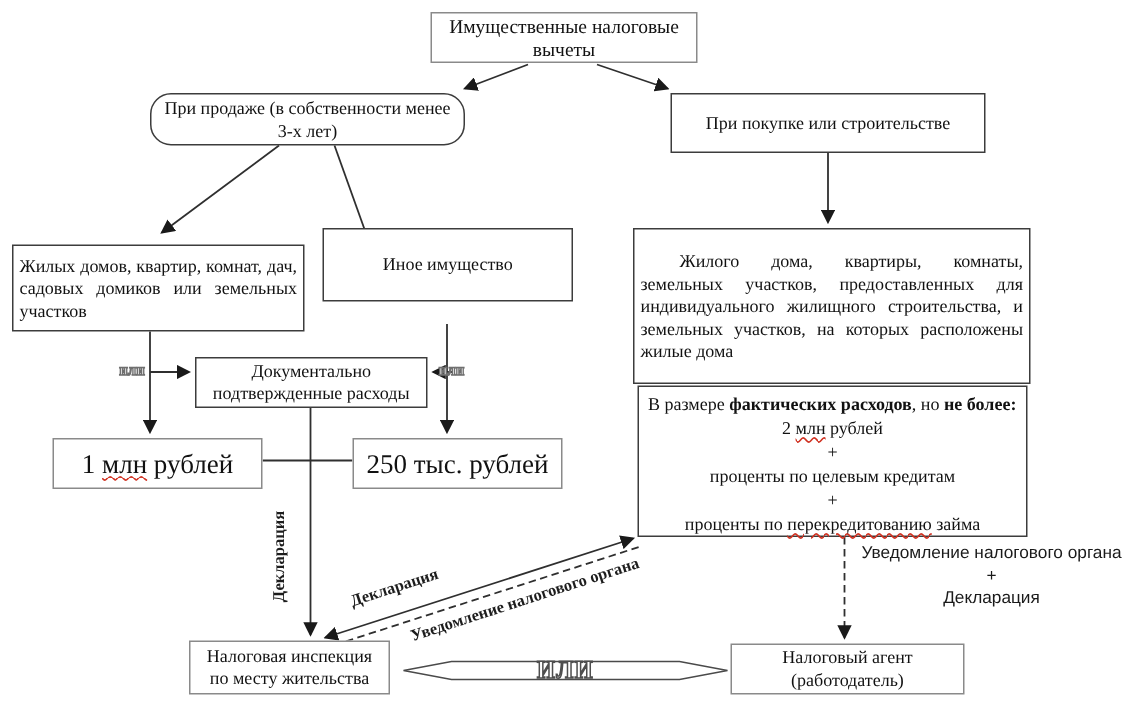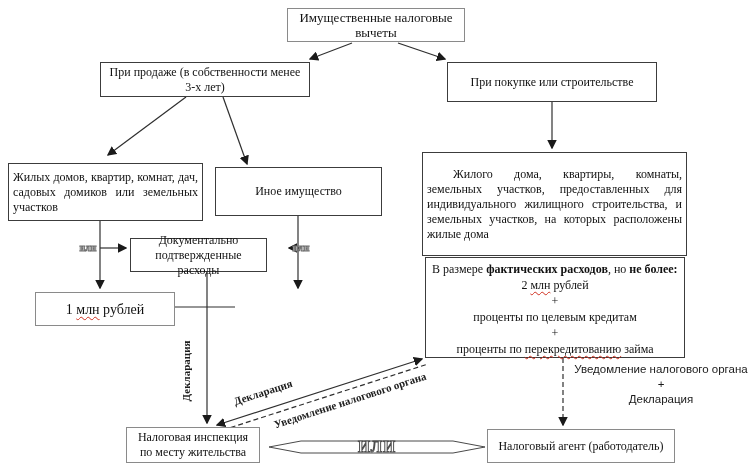--- a/index.html
+++ b/index.html
@@ -7,21 +7,21 @@
   #stage{position:relative;width:753px;height:469px;background:#fff;overflow:hidden;
          font-family:"Liberation Serif","DejaVu Serif",serif;color:#111;}
   svg.wires{position:absolute;left:0;top:0;width:753px;height:469px;z-index:1;}
   .box{position:absolute;border:1px solid #3c3c3c;background:#fff;z-index:2;
        font-size:12px;line-height:15px;text-align:center;box-sizing:border-box;
        display:flex;align-items:center;justify-content:center;padding:16px 4px;}
   .box-gray{border-color:#8a8a8a;}
   .box .inner{width:100%;}
   .jst{text-align:justify;display:block;}
   .jst-ind{text-indent:26px;}
-  .money{font-size:14px;}
+  .money{font-size:18px;}
   .amtbox{display:block;padding:3px 6px;font-size:12px;line-height:16px;}
   .amt-l1{text-align:left;}
   .amt-c{text-align:center;}
   b{font-weight:bold;}
   .sp{text-decoration-line:underline;text-decoration-style:wavy;text-decoration-color:#d03020;
       text-decoration-thickness:1px;text-underline-offset:2px;}
   .rotlab{position:absolute;z-index:3;font-weight:bold;font-size:11px;line-height:12px;
           text-align:center;white-space:nowrap;color:#1d1d1d;}
   .hollow{font-weight:bold;color:#fff;-webkit-text-stroke:1px #6f6f6f;z-index:3;position:absolute;
           font-size:11px;text-align:center;transform:scaleX(.9);}
@@ -58,63 +58,66 @@
       <line x1="217" y1="425" x2="422" y2="359" marker-start="url(#arr)" marker-end="url(#arr)"></line>
       <line x1="223" y1="430" x2="428" y2="364" stroke-dasharray="5,3"></line>
       <polygon points="269,447 301,441 453,441 485,447 453,453 301,453" fill="#ffffff" stroke="#4a4a4a" stroke-width="1"></polygon>
     </g>
   </svg>
 
   <div class="box box-gray" style="left:287px;top:8px;width:178px;height:34px;font-size:13px;">
     <span class="inner">Имущественные налоговые вычеты</span>
   </div>
 
-  <div class="box" style="left:100px;top:62px;width:210px;height:35px;">
+  <div class="box" style="left:100px;top:62px;width:210px;height:35px;border-radius:14px;">
     <span class="inner">При продаже (в собственности менее 3-х лет)</span>
   </div>
 
   <div class="box" style="left:447px;top:62px;width:210px;height:40px;">
     <span class="inner">При покупке или строительстве</span>
   </div>
 
   <div class="box" style="left:8px;top:163px;width:195px;height:58px;justify-content:center;">
     <span class="inner jst">Жилых домов, квартир, комнат, дач, садовых домиков или земельных участков</span>
   </div>
 
-  <div class="box" style="left:215px;top:167px;width:167px;height:49px;">
+  <div class="box" style="left:215px;top:152px;width:167px;height:49px;">
     <span class="inner">Иное имущество</span>
   </div>
 
-  <div class="box" style="left:130px;top:238px;width:137px;height:34px;">
+  <div class="box" style="left:130px;top:238px;width:155px;height:34px;">
     <span class="inner">Документально подтвержденные расходы</span>
   </div>
 
   <div class="box box-gray money" style="left:35px;top:292px;width:140px;height:30px;">
     <span class="inner"><span>1 </span><span class="sp">млн</span><span> рублей</span></span>
   </div>
 
+  <div class="box box-gray money" style="left:235px;top:292px;width:140px;height:30px;">
+    <span class="inner">250 тыс. рублей</span>
+  </div>
 
   <div class="box" style="left:422px;top:152px;width:265px;height:104px;">
     <span class="inner jst jst-ind">Жилого дома, квартиры, комнаты, земельных участков, предоставленных для индивидуального жилищного строительства, и земельных участков, на которых расположены жилые дома</span>
   </div>
 
   <div class="box amtbox" style="left:425px;top:257px;width:260px;height:101px;">
     <div class="amt-l1"><span>В размере </span><b>фактических расходов</b><span>, но </span><b>не более</b><b>:</b></div>
     <div class="amt-c"><span>2 </span><span class="sp">млн</span><span> рублей</span></div>
     <div class="amt-c">+</div>
     <div class="amt-c">проценты по целевым кредитам</div>
     <div class="amt-c">+</div>
     <div class="amt-c"><span>проценты по </span><span class="sp">перекредитованию</span><span> займа</span></div>
   </div>
 
   <div class="box box-gray" style="left:126px;top:427px;width:134px;height:36px;">
     <span class="inner">Налоговая инспекция по месту жительства</span>
   </div>
 
-  <div class="box box-gray" style="left:487px;top:429px;width:188px;height:34px;">
+  <div class="box box-gray" style="left:487px;top:429px;width:156px;height:34px;">
     <span class="inner">Налоговый агент (работодатель)</span>
   </div>
 
   <div class="hollow" style="left:72px;top:241px;width:32px;">или</div>
   <div class="hollow" style="left:285px;top:241px;width:32px;">или</div>
   <div class="hollow hollow-big" style="left:350px;top:437px;width:54px;">ИЛИ</div>
 
   <div class="rotlab" style="left:146px;top:365px;width:80px;transform:rotate(-90deg);">Декларация</div>
   <div class="rotlab" style="left:223px;top:386px;width:80px;transform:rotate(-18deg);">Декларация</div>
   <div class="rotlab" style="left:265px;top:394px;width:170px;transform:rotate(-18deg);">Уведомление налогового органа</div>

